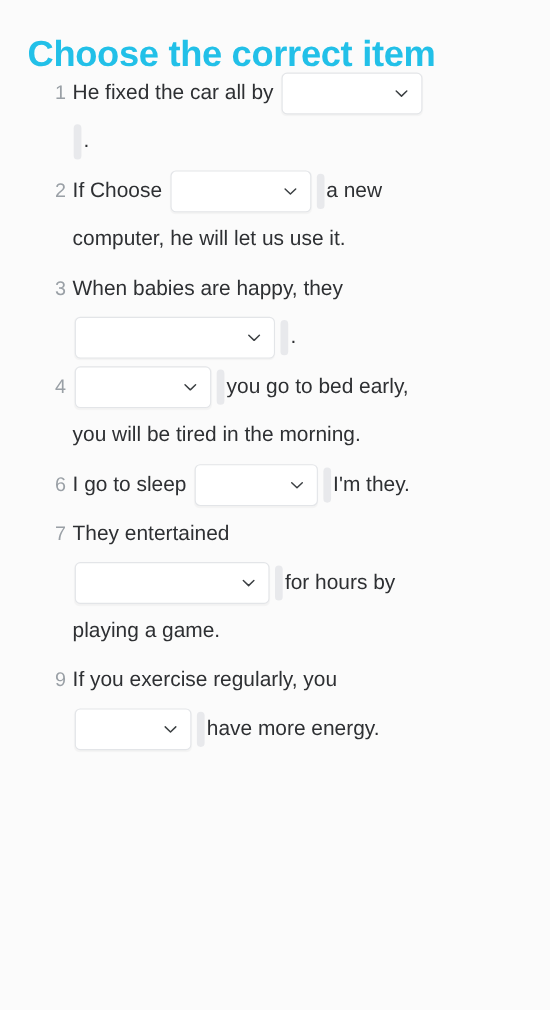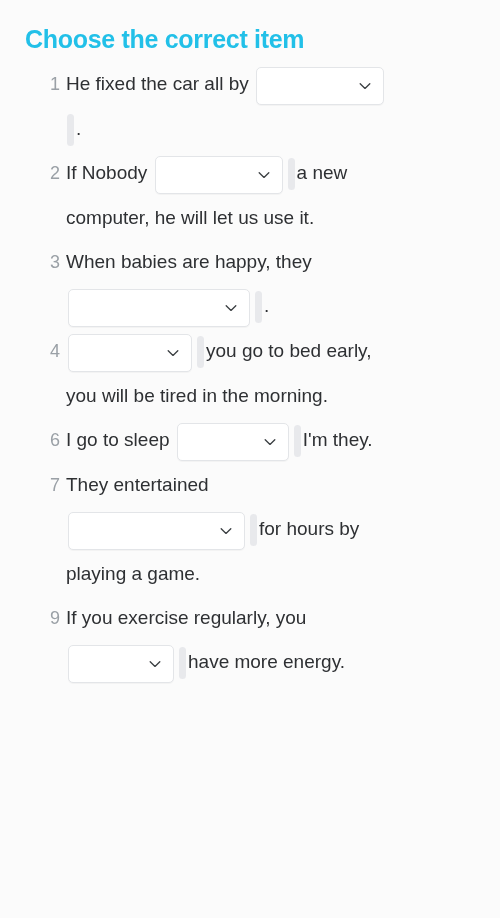--- a/index.html
+++ b/index.html
@@ -16,21 +16,21 @@
     color: #2e3033;
     overflow: hidden;
     position: relative;
   }
 
   
   .page-title {
     position: absolute;
     left: 25px;
     top: 8px;
-    font-size: 25px;
+    font-size: 33px;
     font-weight: bold;
     letter-spacing: -0.3px;
     color: #22c0e8;
     white-space: nowrap;
   }
 
   
   .quiz-list {
     position: absolute;
     left: 0;
@@ -138,21 +138,21 @@
       <div class="q-flow"><span class="q-num">1</span><span class="q-text">He fixed the car all by</span> <span class="dd-wrap"><span class="dd" role="combobox" style="width: 128px;">
             <span class="dd-value"></span>
             <span class="chevron-icon">
               <svg viewBox="0 0 16 16" width="16" height="16" aria-hidden="true">
                 <path d="M3.2 5.8 L8 10.4 L12.8 5.8" fill="none" stroke="#3c4043" stroke-width="1.35" stroke-linecap="round" stroke-linejoin="round"></path>
               </svg>
             </span>
           </span></span><span class="dd-shadow"></span><span class="q-text tail">.</span></div>
     </div>
     <div class="quiz-item">
-      <div class="q-flow"><span class="q-num">2</span><span class="q-text">If Nobody</span> <span class="dd-wrap"><span class="dd" role="combobox" style="width: 128px;">
+      <div class="q-flow"><span class="q-num">2</span><span class="q-text">If Choose</span> <span class="dd-wrap"><span class="dd" role="combobox" style="width: 128px;">
             <span class="dd-value"></span>
             <span class="chevron-icon">
               <svg viewBox="0 0 16 16" width="16" height="16" aria-hidden="true">
                 <path d="M3.2 5.8 L8 10.4 L12.8 5.8" fill="none" stroke="#3c4043" stroke-width="1.35" stroke-linecap="round" stroke-linejoin="round"></path>
               </svg>
             </span>
           </span></span><span class="dd-shadow"></span><span class="q-text tail">a new computer, he will let us use it.</span></div>
     </div>
     <div class="quiz-item">
       <div class="q-flow"><span class="q-num">3</span><span class="q-text">When babies are happy, they</span> <span class="dd-wrap"><span class="dd" role="combobox" style="width: 182px;">

